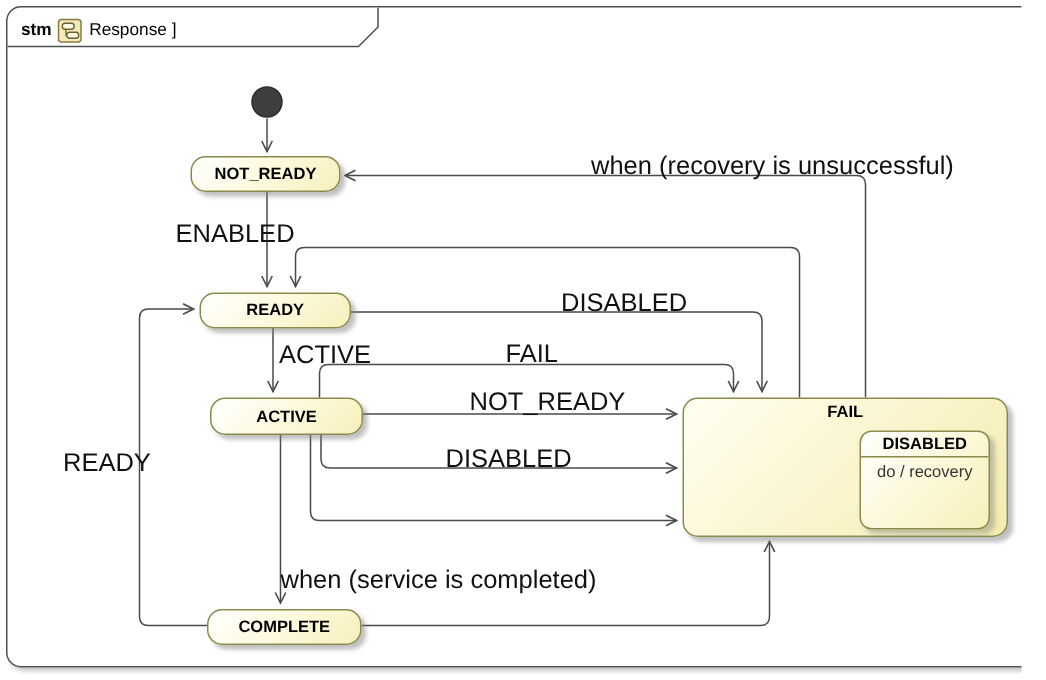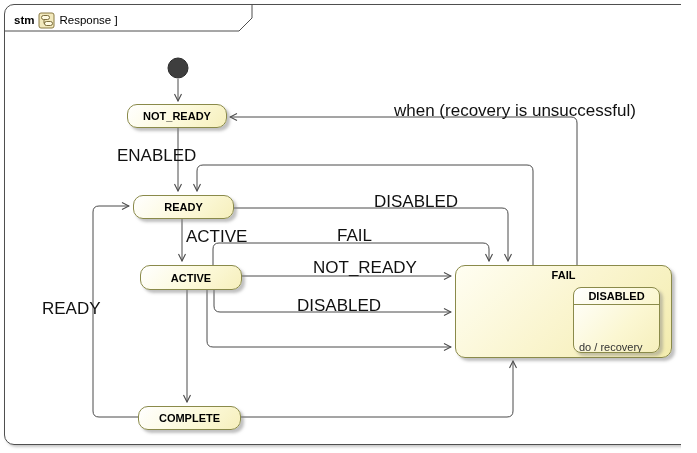--- a/index.html
+++ b/index.html
@@ -35,21 +35,21 @@
     position:absolute;border:1px solid #8a8a4a;border-radius:8px;
     background:linear-gradient(135deg,#ffffff 0%,#fbf7d2 60%,#f6efbc 100%);
     box-shadow:3px 3px 3px rgba(130,130,130,.45);
     font-size:11px;color:#000;overflow:hidden;
   }
   .substate .sname{
     font-weight:bold;text-align:center;padding:2px 4px 2px 4px;
     border-bottom:1px solid #8a8a4a;
   }
   .substate .sbody{
-    font-weight:normal;text-align:left;padding:4px 5px;color:#333;margin-top:32px;
+    font-weight:normal;text-align:center;padding:4px 5px;color:#333;
   }
   .tlabel{
     position:absolute;font-size:17px;color:#111;white-space:nowrap;
   }
 </style>
 </head>
 <body>
 
 <div class="canvas">
 
@@ -123,15 +123,16 @@
     <div class="sbody">do / recovery</div>
   </div>
 
   <div class="tlabel" style="left:117px;top:146px;">ENABLED</div>
   <div class="tlabel" style="left:186px;top:227px;">ACTIVE</div>
   <div class="tlabel" style="left:42px;top:299px;">READY</div>
   <div class="tlabel" style="left:374px;top:192px;">DISABLED</div>
   <div class="tlabel" style="left:337px;top:226px;">FAIL</div>
   <div class="tlabel" style="left:313px;top:258px;">NOT_READY</div>
   <div class="tlabel" style="left:297px;top:296px;">DISABLED</div>
+  <div class="tlabel" style="left:187px;top:377px;">when (service is completed)</div>
   <div class="tlabel" style="left:394px;top:101px;">when (recovery is unsuccessful)</div>
 
 </div>
 
 </body></html>

